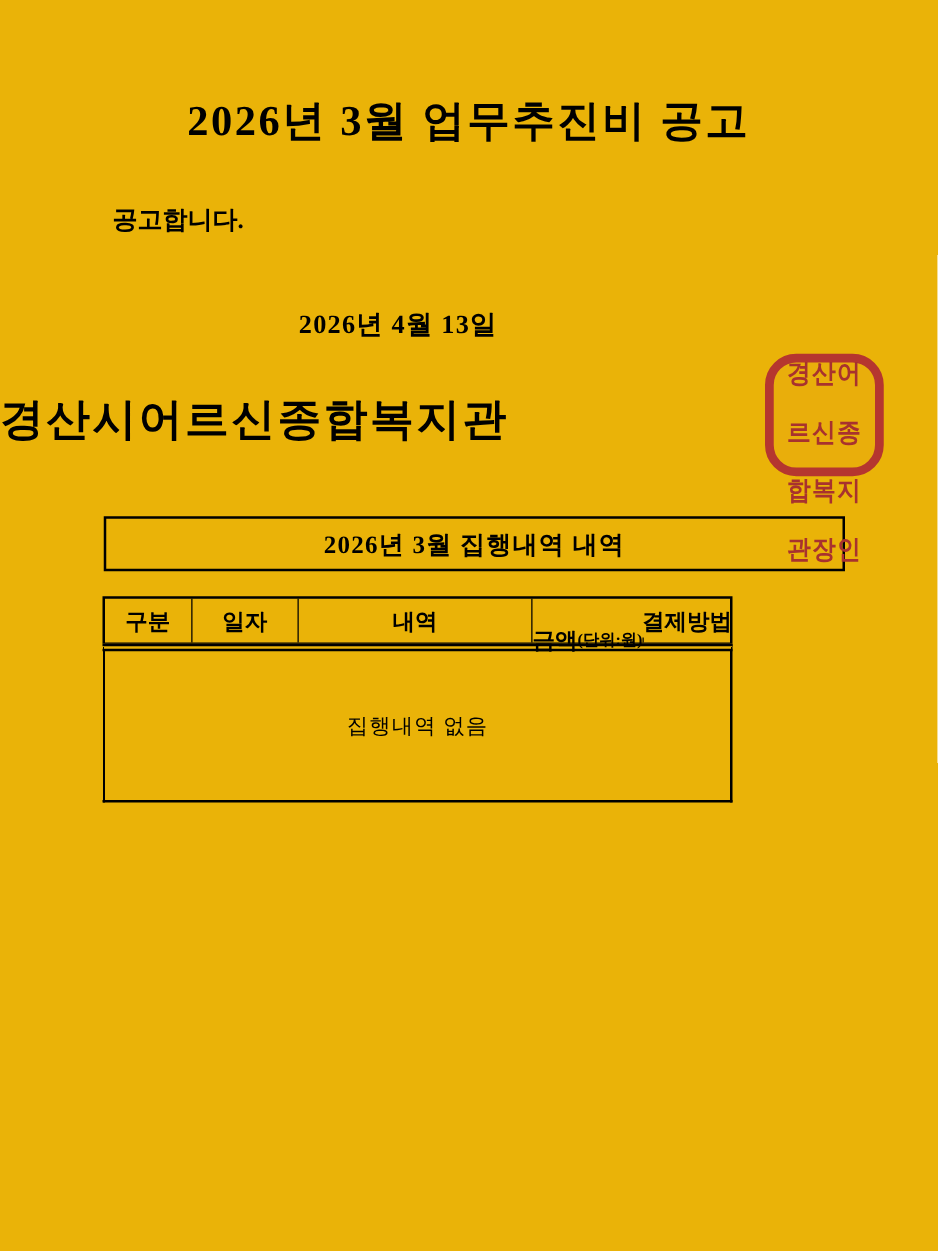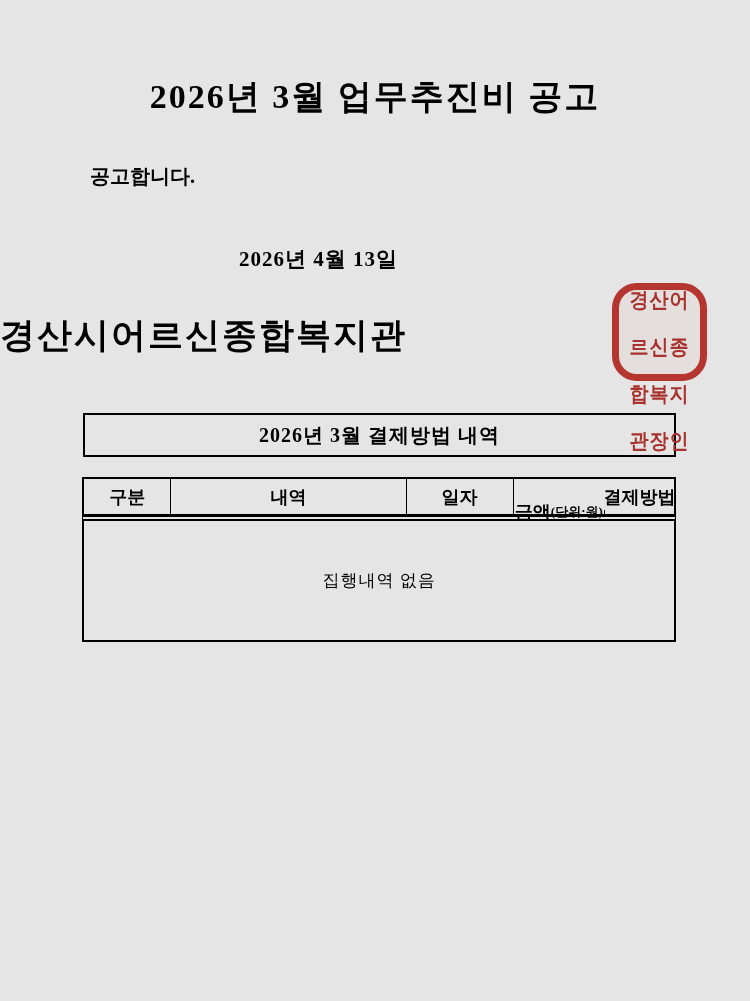--- a/index.html
+++ b/index.html
@@ -3,21 +3,21 @@
 <meta charset="utf-8">
 <style>
   * { margin: 0; padding: 0; box-sizing: border-box; }
   html, body { background: #ffffff; }
   body { font-family: "Liberation Serif", "DejaVu Serif", serif; color: #000; }
 
   .page {
     position: relative;
     width: 750px;
     height: 1001px;
-    background: #e5e5e5;
+    background: #eab308;
     overflow: hidden;
     margin: 0 auto;
   }
 
   .doc-title {
     position: absolute;
     top: 74px;
     left: 0;
     width: 100%;
     text-align: center;
@@ -105,21 +105,21 @@
     justify-content: center;
     font-size: 20px;
     font-weight: bold;
     letter-spacing: 1px;
   }
 
   .exec-table {
     position: absolute;
     left: 82px;
     top: 477px;
-    width: 594px;
+    width: 504px;
     border-radius: 15px;
   }
   .thead-row {
     display: flex;
     border: 2px solid #000;
     border-bottom: 1px solid #000;
     height: 38px;
   }
   .th {
     display: flex;
@@ -166,28 +166,28 @@
   <div class="org-name">경산시어르신종합복지관</div>
 
   <div class="seal">
     <div class="seal-cell">경산어</div>
     <div class="seal-cell">르신종</div>
     <div class="seal-cell">합복지</div>
     <div class="seal-cell">관장인</div>
   </div>
 
   <div class="table-title-box">
-    <span>2026년 3월 결제방법 내역</span>
+    <span>2026년 3월 집행내역 내역</span>
   </div>
 
   <div class="exec-table">
     <div class="thead-row">
       <div class="th col-gubun">구분</div>
+      <div class="th col-ilja">일자</div>
       <div class="th col-naeyeok">내역</div>
-      <div class="th col-ilja">일자</div>
       <div class="th col-amount">
         <span>금액</span>
           <span class="amount-unit">(단위:원)</span>
       </div>
       <div class="th col-method">결제방법</div>
     </div>
     <div class="tbody-cell">
       <span>집행내역 없음</span>
     </div>
   </div>

